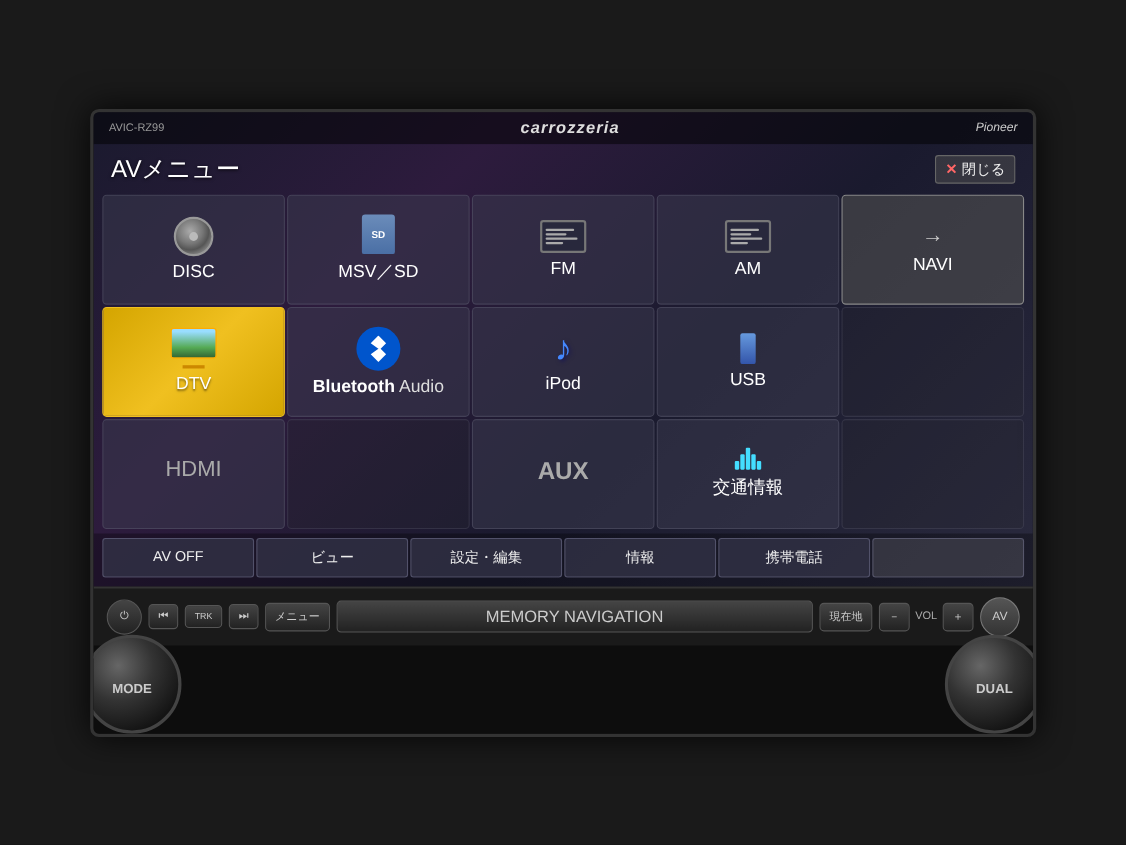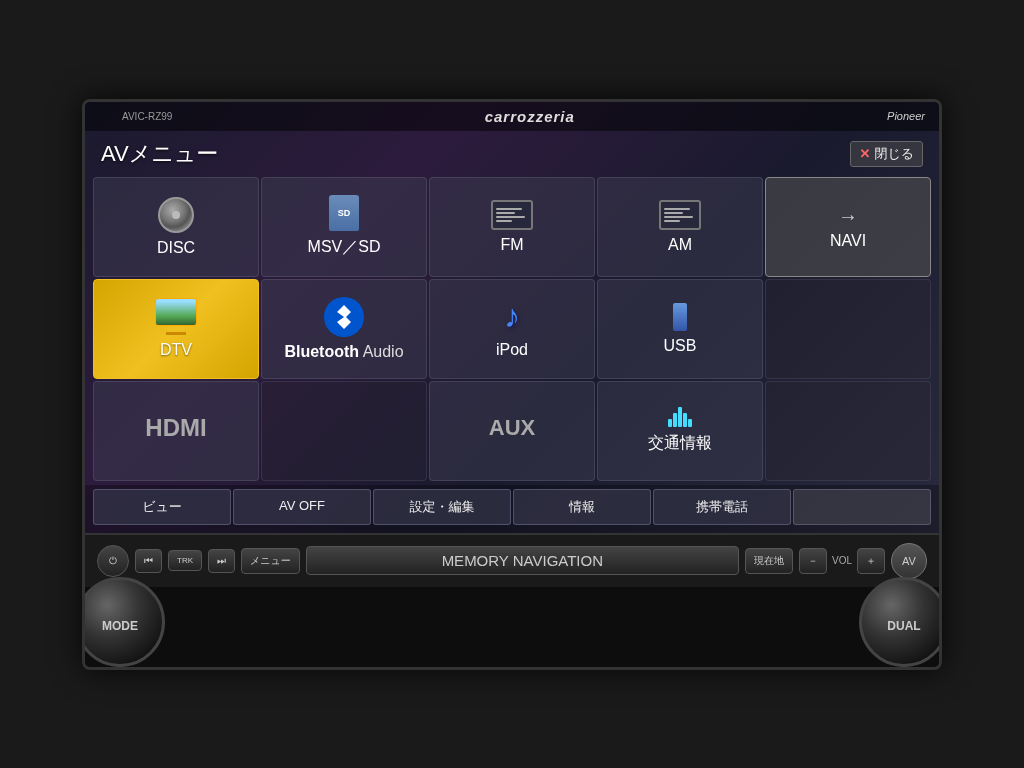--- a/index.html
+++ b/index.html
@@ -37,21 +37,20 @@
       display: flex;
       justify-content: space-between;
       align-items: center;
       padding: 6px 14px;
       background: rgba(0,0,0,0.5);
     }
 
     .model-number {
       color: #999;
       font-size: 10px;
-      margin-left: 23px;
     }
 
     .brand-logo {
       color: #ddd;
       font-size: 15px;
       font-style: italic;
       font-weight: bold;
       letter-spacing: 1px;
     }
 
@@ -470,21 +469,21 @@
       <div class="menu-item">
         <div style="display:flex;flex-direction:column;align-items:center;">
           <div style="width:14px;height:28px;background:linear-gradient(180deg,#6699dd,#3355aa);border-radius:2px;"></div>
         </div>
         <span class="item-label">USB</span>
       </div>
 
       <div class="menu-item disabled"></div>
 
       <div class="menu-item">
-        <span style="color:#aaa;font-size:24px;font-weight:bold;">HDMI</span>
+        <span style="color:#aaa;font-size:20px;font-weight:normal;">HDMI</span>
         <span class="item-label"></span>
       </div>
 
       <div class="menu-item disabled"></div>
 
       <div class="menu-item">
         <span style="color:#aaa;font-size:22px;font-weight:bold;">AUX</span>
         <span class="item-label"></span>
       </div>
 
@@ -498,24 +497,24 @@
         </div>
         <span class="item-label">交通情報</span>
       </div>
 
       <div class="menu-item disabled"></div>
 
     </div>
 
     <div class="bottom-bar">
       <div class="bottom-btn">
+        <span>AV OFF</span>
+      </div>
+      <div class="bottom-btn">
         <span>ビュー</span>
-      </div>
-      <div class="bottom-btn">
-        <span>AV OFF</span>
       </div>
       <div class="bottom-btn">
         <span>設定・編集</span>
       </div>
       <div class="bottom-btn">
         <span>情報</span>
       </div>
       <div class="bottom-btn">
         <span>携帯電話</span>
       </div>

